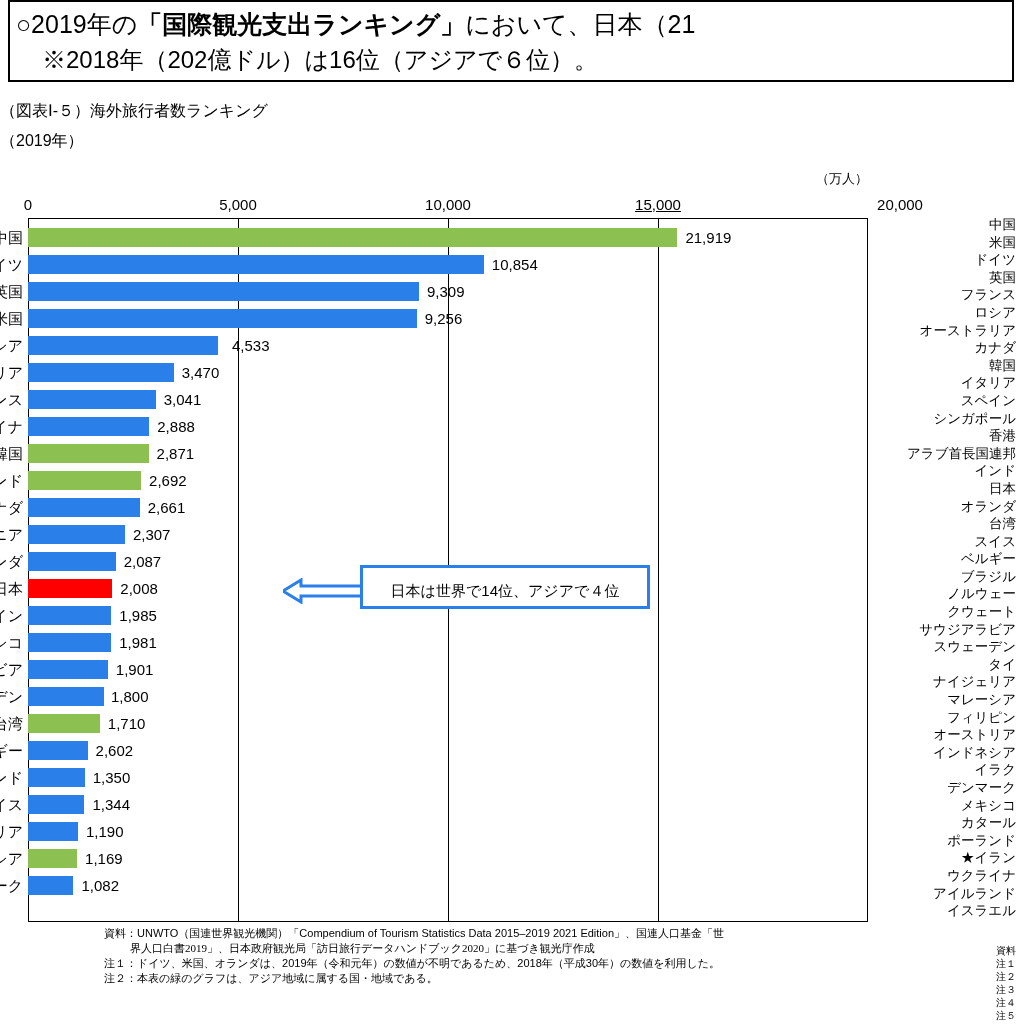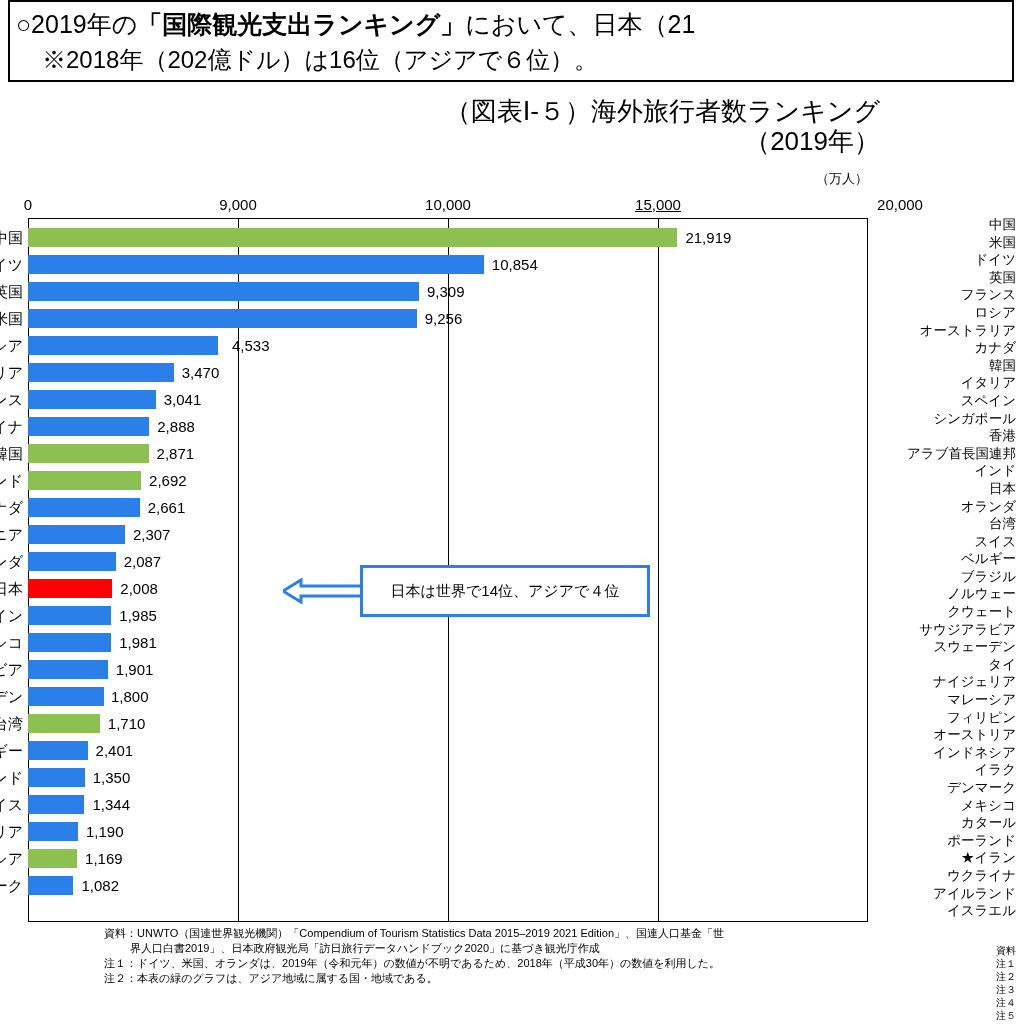--- a/index.html
+++ b/index.html
@@ -19,22 +19,22 @@
     padding:4px 6px 0 6px;
   }
   .header-line{
     font-size:25px; line-height:36px; white-space:nowrap; letter-spacing:0px;
   }
   .header-line.l2{ padding-left:26px; font-size:24px; }
   .hl-bold{ font-weight:bold; }
 
   
   .chart-title{
-    position:absolute; left:0; top:96px; width:880px; text-align:right;
-    font-size:26px; line-height:30px;
+    position:absolute; left:0; top:96px; width:880px; text-align:left;
+    font-size:16px; line-height:30px;
   }
   .chart-title .t2{ display:block; }
 
   
   .plot-wrap{
     position:absolute; left:28px; top:196px; width:840px; height:726px;
   }
   .axis-top{
     position:absolute; left:0; top:0; width:840px; height:22px;
   }
@@ -67,34 +67,34 @@
     background:#2a7fe8;
   }
   .bar.asia{ background:#8cc152; }
   .bar.japan{ background:#ff0000; }
   .val{
     position:absolute; top:0; font-size:15px; line-height:27px; white-space:nowrap;
   }
 
   
   .callout{
-    position:absolute; left:360px; top:565px; width:290px; height:52px;
+    position:absolute; left:360px; top:565px; width:290px; height:44px;
     border:3px solid #2a7fe8; box-sizing:border-box; background:#fff;
     font-size:15px; line-height:46px; text-align:center;
   }
   .callout-arrow{
     position:absolute; left:283px; top:578px; width:80px; height:26px;
   }
 
   
   .notes{
     position:absolute; left:104px; top:926px; width:640px;
     font-size:11px; line-height:15px;
   }
-  .notes .ind{ padding-left:26px; display:block; }
+  .notes .ind{ padding-left:26px; display:block;font-family:Liberation Serif, serif; }
 
   
   .right-list{
     position:absolute; right:0px; top:216px; width:120px;
     text-align:right; font-size:13.5px; line-height:17.6px;
   }
   .right-list div{ white-space:nowrap; }
   .right-notes{
     position:absolute; right:0px; top:944px; width:70px;
     text-align:right; font-size:10px; line-height:13px;font-family:Liberation Serif, serif;
@@ -113,21 +113,21 @@
 
 <div class="chart-title">
   <span>（図表Ⅰ-５）海外旅行者数ランキング</span>
   <span class="t2">（2019年）</span>
 </div>
 
 <div class="plot-wrap">
   <div class="unit-label">（万人）</div>
   <div class="axis-top" id="axis-top">
       <div class="xtick" style="left: 0px;">0</div>
-      <div class="xtick" style="left: 210px;">9,000</div>
+      <div class="xtick" style="left: 210px;">5,000</div>
       <div class="xtick" style="left: 420px;">10,000</div>
       <div class="xtick" style="left: 630px; text-decoration: underline;">15,000</div>
       <div class="xtick" style="left: 840px; margin-left: 32px;">20,000</div>
     </div>
   <div class="frame" id="frame">
       <div class="gridline" style="left: 209px;"></div>
       <div class="gridline" style="left: 419px;"></div>
       <div class="gridline" style="left: 629px;"></div>
     </div>
   <div class="bars" id="bars">
@@ -222,21 +222,21 @@
         <div class="val" style="left: 83px;">1,800</div>
       </div>
       <div class="row" style="top: 492px;">
         <div class="cat-label">台湾</div>
         <div class="bar asia" style="width: 71.82px;"></div>
         <div class="val" style="left: 79.82px;">1,710</div>
       </div>
       <div class="row" style="top: 519px;">
         <div class="cat-label">ベルギー</div>
         <div class="bar" style="width: 59.598px;"></div>
-        <div class="val" style="left: 67.598px;">2,401</div>
+        <div class="val" style="left: 67.598px;">2,602</div>
       </div>
       <div class="row" style="top: 546px;">
         <div class="cat-label">ポーランド</div>
         <div class="bar" style="width: 56.7px;"></div>
         <div class="val" style="left: 64.7px;">1,350</div>
       </div>
       <div class="row" style="top: 573px;">
         <div class="cat-label">スイス</div>
         <div class="bar" style="width: 56.448px;"></div>
         <div class="val" style="left: 64.448px;">1,344</div>

